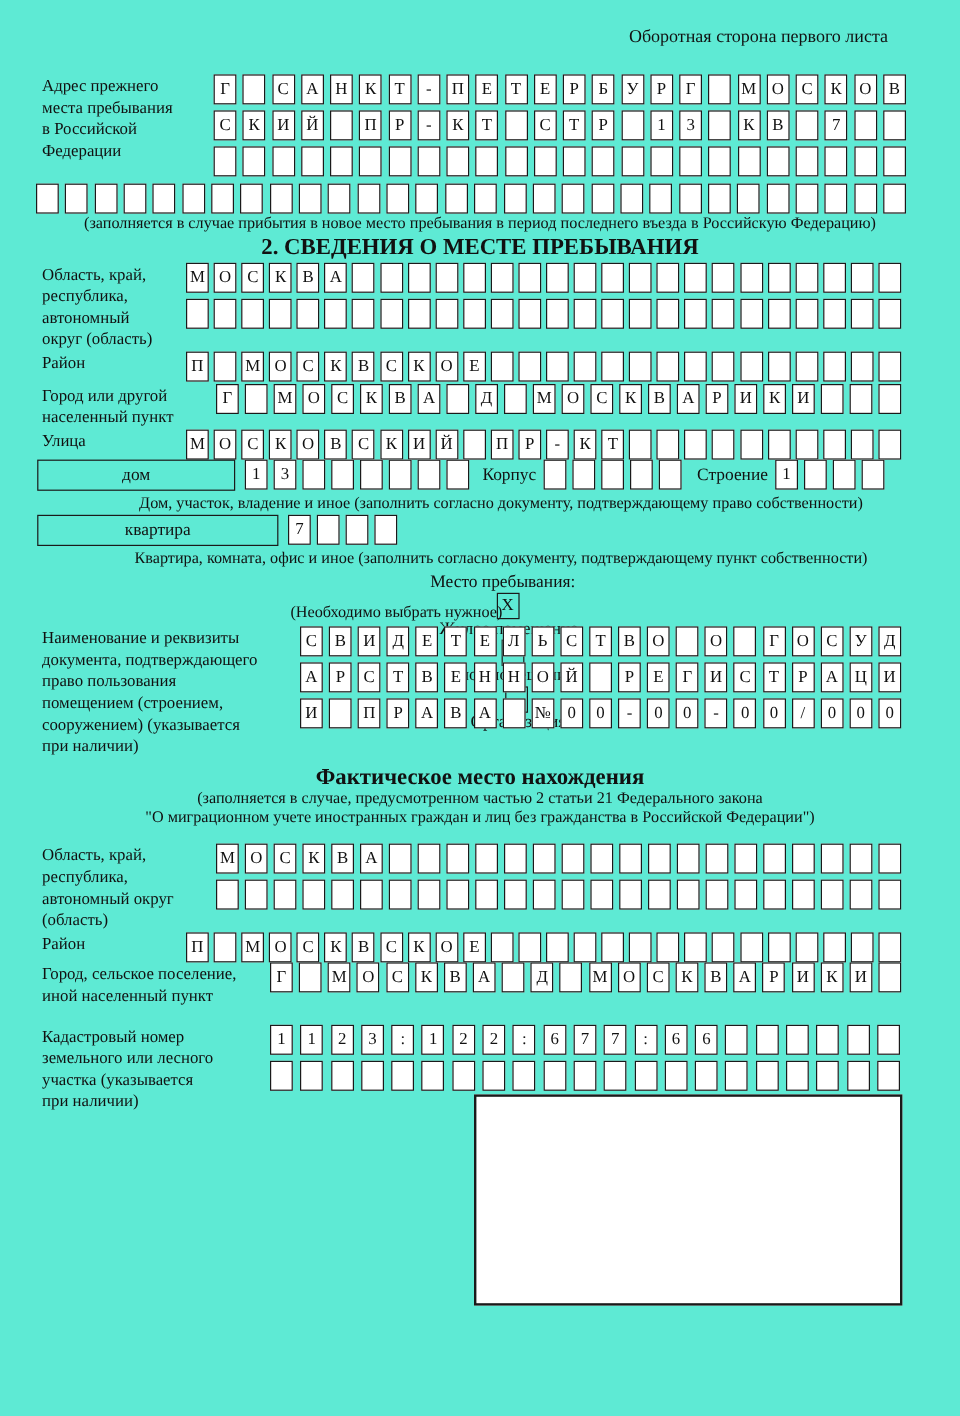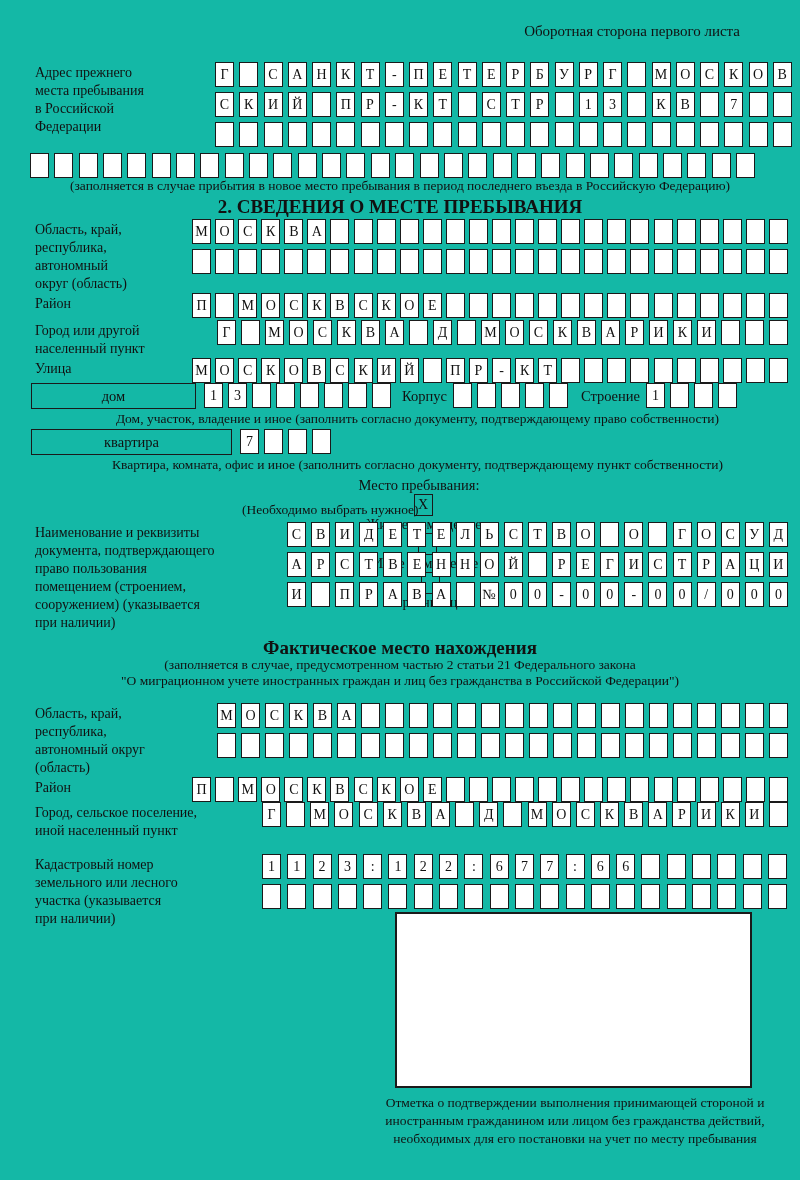--- a/index.html
+++ b/index.html
@@ -1,30 +1,30 @@
 <!DOCTYPE html>
 <html lang="ru"><head>
 <meta charset="utf-8">
 <style>
   html,body{margin:0;padding:0;background:#ffffff;}
   .page{
     position:relative;
     width:800px;height:1180px;
-    background:#14b8a6;color:#111;
+    background:#5eead4;color:#111;
     font-family:"Liberation Serif", serif;
     overflow:hidden;
     box-sizing:border-box;
   }
   .hdr{
     margin-top:22px;
     text-align:right;
     padding-right:60px;
     font-size:15px;line-height:19px;
   }
-  .frow{display:flex;align-items:flex-start;margin-left:35px;gap:37px;}
+  .frow{display:flex;align-items:flex-start;margin-left:35px;}
   .flabel{
     font-size:14px;line-height:18px;padding-top:2px;
     white-space:pre-line;flex:none;
   }
   .w120{width:120px}.w143{width:143px}.w145{width:145px}
   .w190{width:190px}.w215{width:215px}
   .rows{flex:none;}
   .rows .cellrow{margin-bottom:5px;}
   .cellrow{display:flex;justify-content:space-between;flex:none;}
   .rw577{width:577px}.rw596{width:596px}.rw571{width:571px}
@@ -683,16 +683,15 @@
           <div class="cell"></div>
           <div class="cell"></div>
           <div class="cell"></div>
           <div class="cell"></div>
         </div>
     </div>
   </div>
 
   <div class="stampwrap">
     <div class="stampbox"></div>
-    <div class="stampcaption">Отметка о подтверждении выполнения принимающей стороной и иностранным гражданином или лицом без гражданства действий, необходимых для его постановки на учет по месту пребывания</div>
   </div>
 
 </div>
 
 </body></html>

